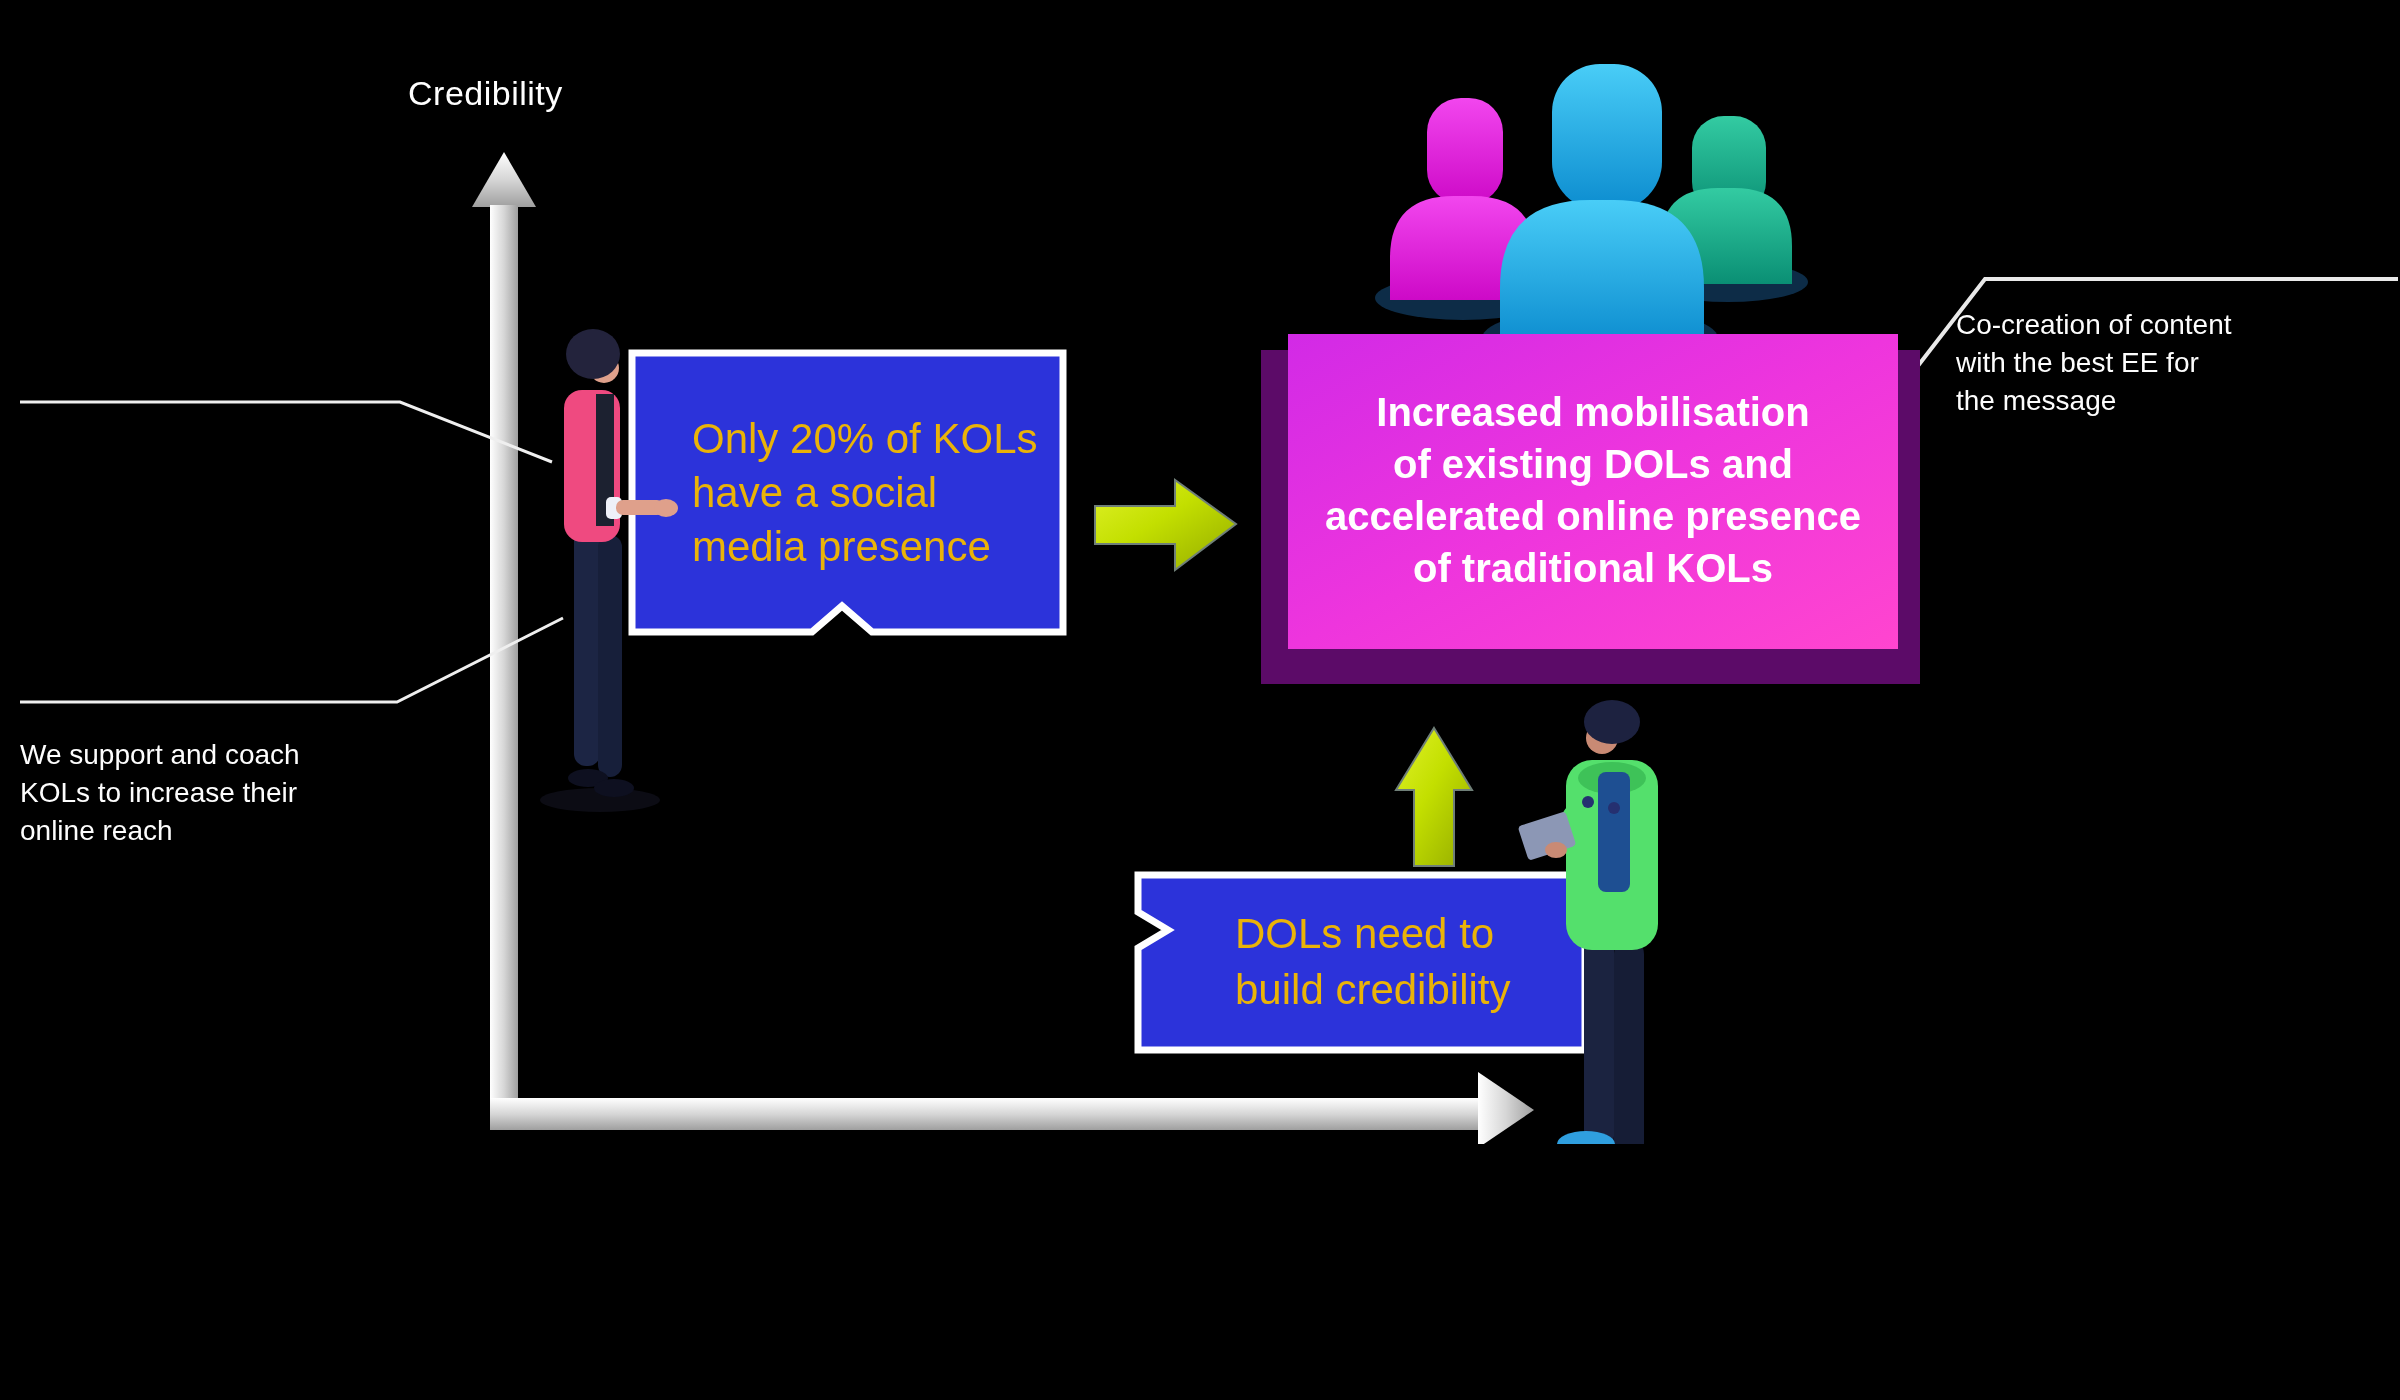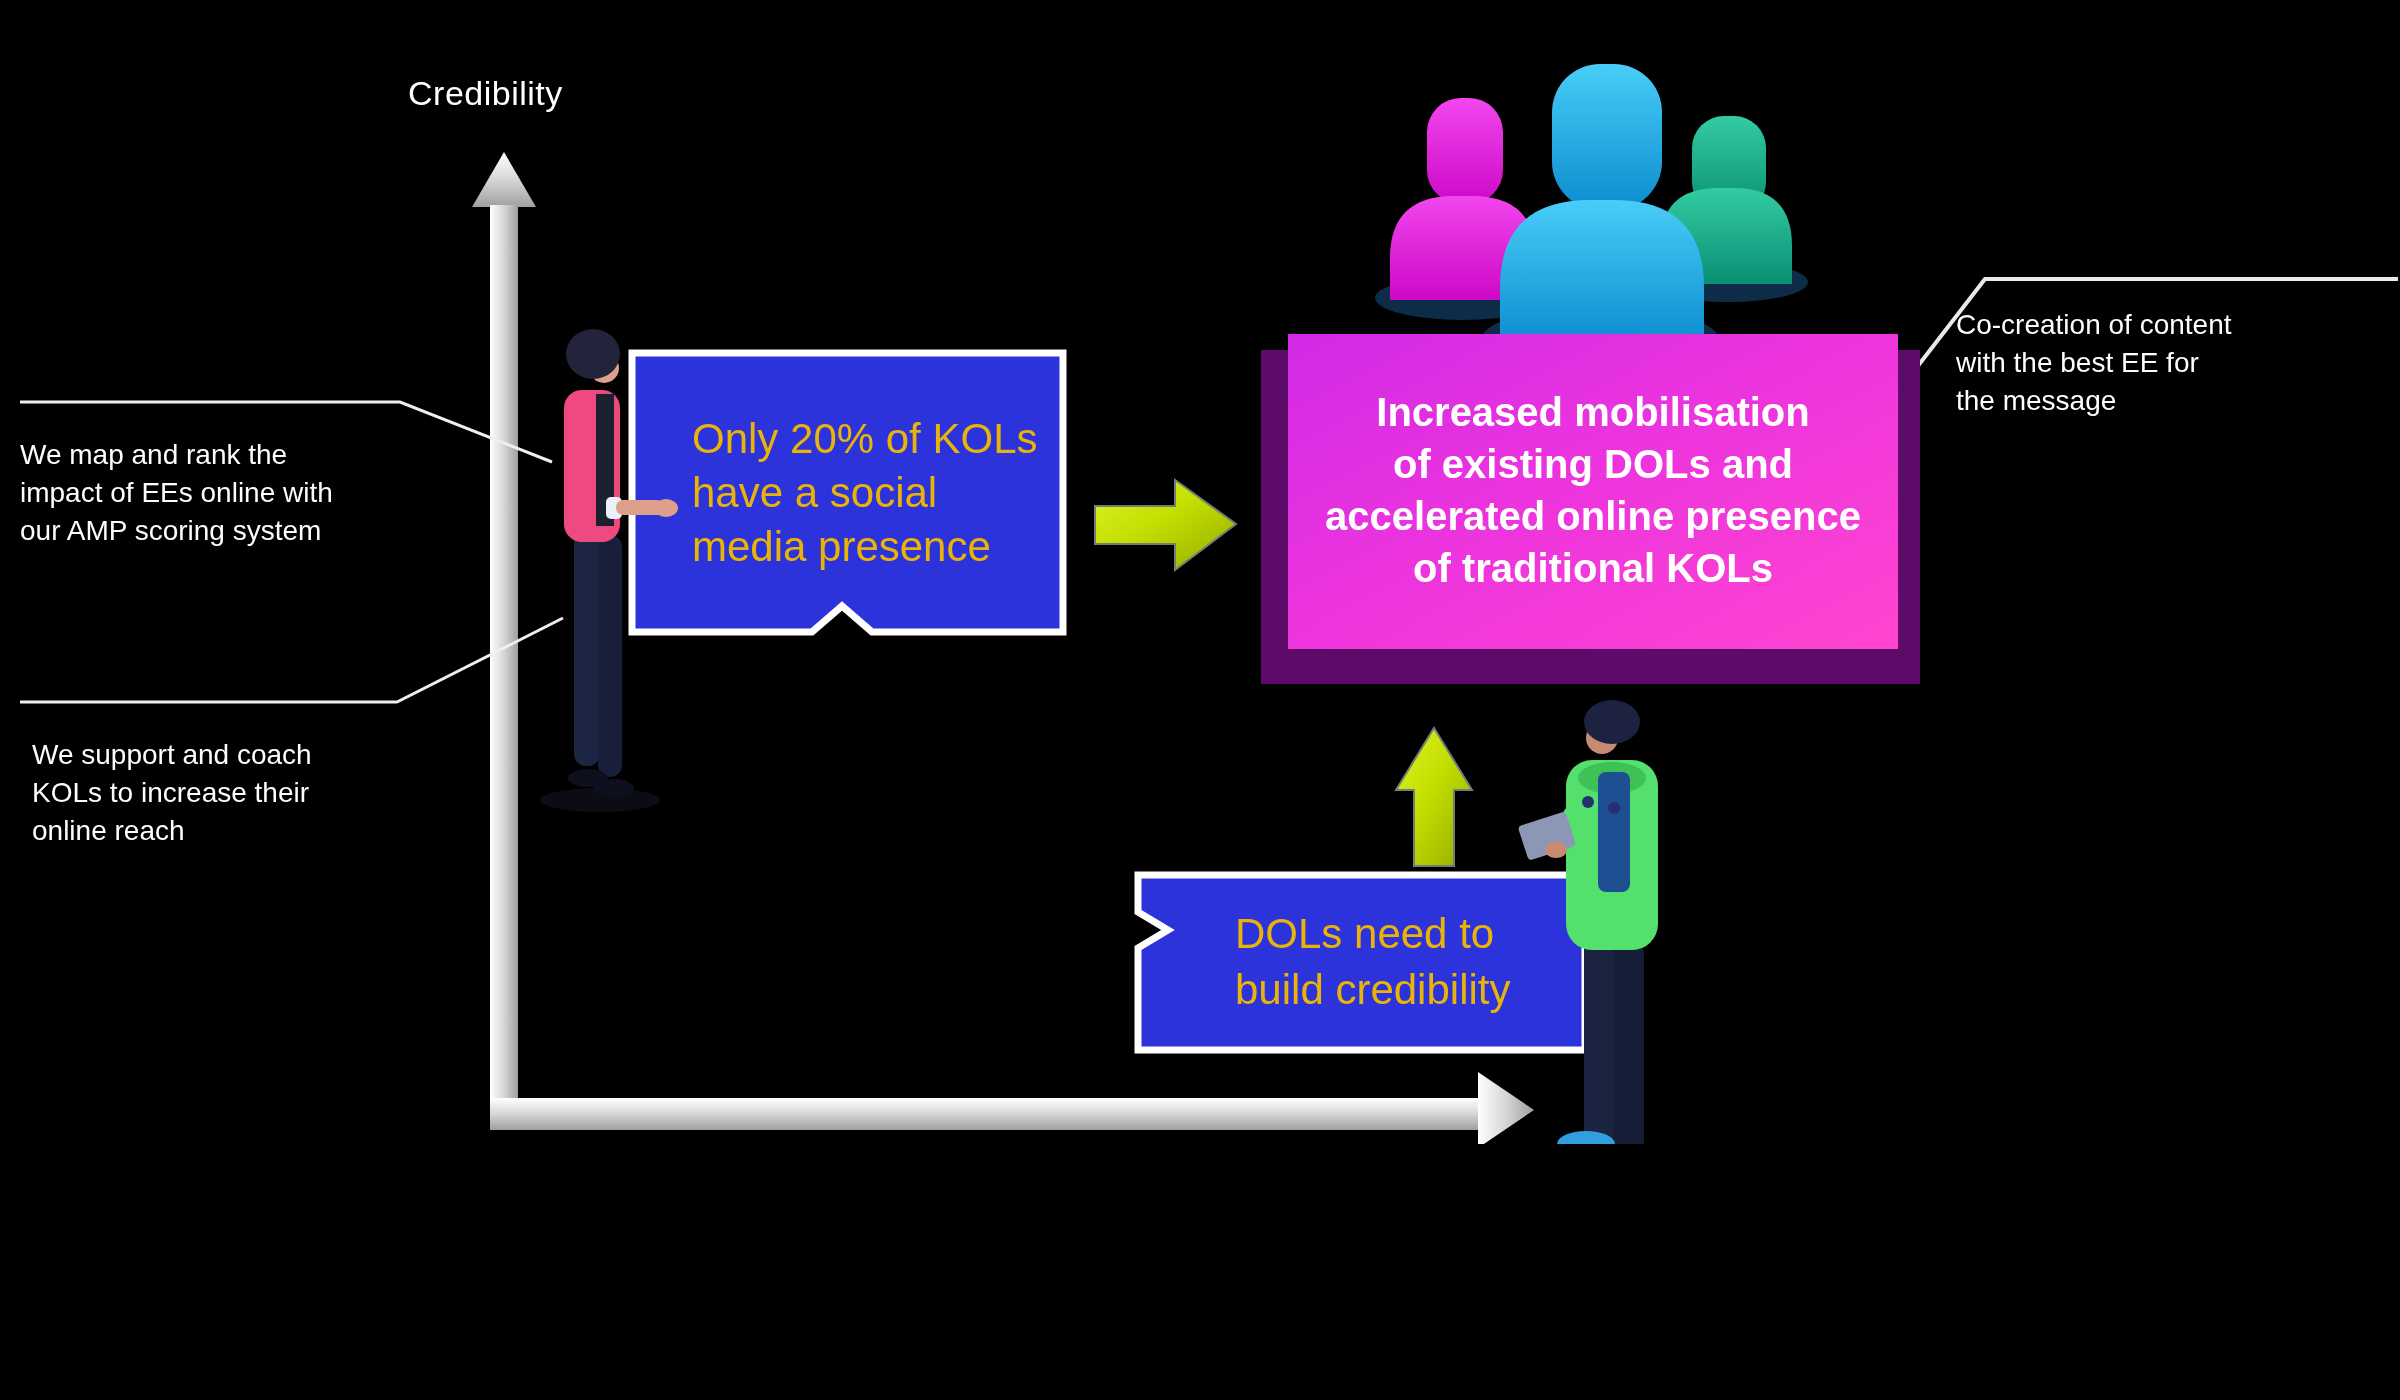--- a/index.html
+++ b/index.html
@@ -131,25 +131,22 @@
       <circle cx="1588" cy="802" r="6" fill="#253070"></circle>
       <circle cx="1614" cy="808" r="6" fill="#253070"></circle>
       <path d="M1572 800 Q1556 820 1548 842 L1568 852 Q1576 826 1586 812 Z" fill="#54e06c"></path>
       <rect x="1522" y="818" width="50" height="36" rx="4" fill="#8c97b5" transform="rotate(-18 1547 836)"></rect>
       <ellipse cx="1556" cy="850" rx="11" ry="8" fill="#c98a74"></ellipse>
     </g>
   </svg>
 
   <div class="txt axis-label" style="left:408px;top:74px;">Credibility</div>
 
-  <div class="txt note" style="left:20px;top:436px;width:420px;">We map and rank the
-impact of EEs online with
-our AMP scoring system</div>
 
-  <div class="txt note" style="left:20px;top:736px;width:420px;margin-left:12px;">We support and coach
+  <div class="txt note" style="left:20px;top:736px;width:420px;">We support and coach
 KOLs to increase their
 online reach</div>
 
   <div class="txt note note-right" style="right:24px;top:306px;width:420px;">Co-creation of content
 with the best EE for
 the message</div>
 
   <div class="txt box-text" style="left:692px;top:412px;width:360px;">Only 20% of KOLs
 have a social
 media presence</div>

